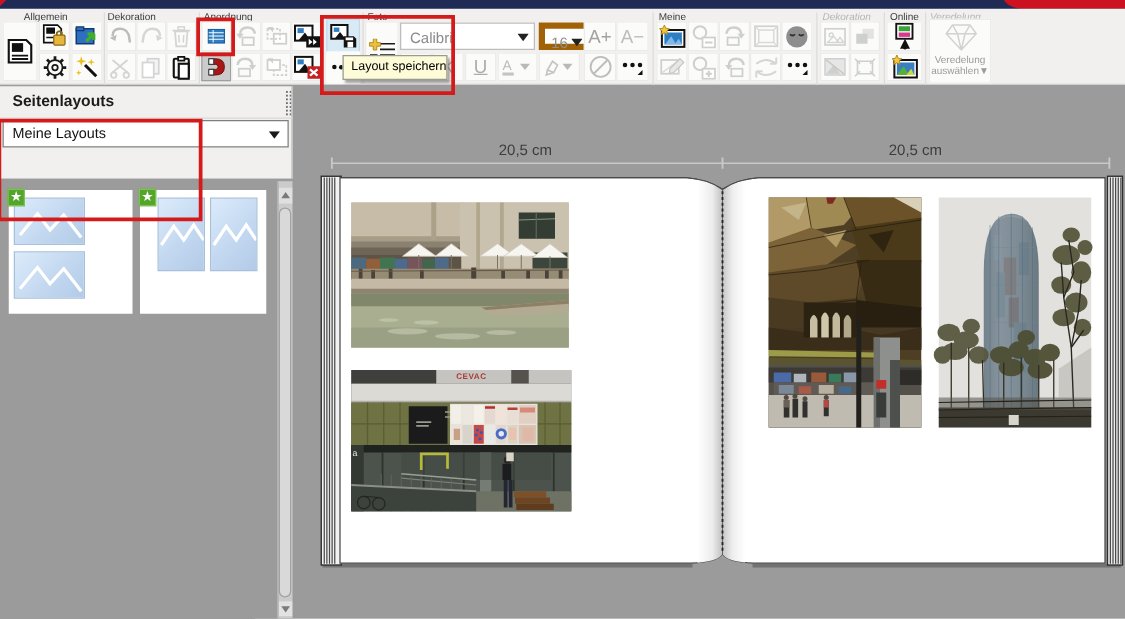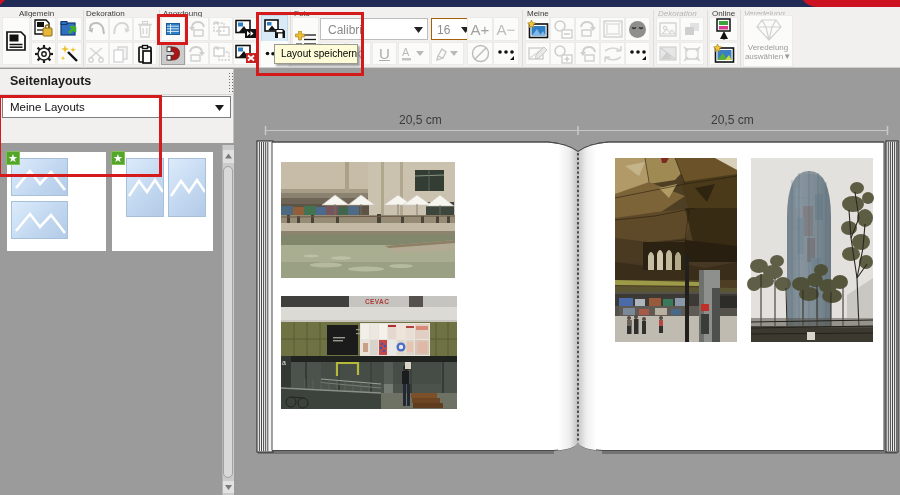--- a/index.html
+++ b/index.html
@@ -256,21 +256,21 @@
           <path d="M1,13 L7,13 M4,13 L4,19.5 M2.6,19.5 L5.4,19.5" stroke="#1a1a1a" stroke-width="1.2"></path>
           <path d="M5.5,16 L7.5,18 L5.5,20" fill="#1a1a1a"></path>
         </svg>
     </div>
     <div class="abs" style="left:320px;top:10px;width:108px;height:22px;background:#fff;border:1px solid #bdbdbd;">
       <span style="position:absolute;left:7px;top:4px;font-size:12px;color:#8a8a8a;">Calibri</span>
       <svg style="position:absolute;right:4px;top:7px;" width="9" height="8" viewBox="0 0 9 8">
           <path d="M0,1 L9,1 L4.5,7 Z" fill="#222"></path>
         </svg>
     </div>
-    <div class="abs" style="left:431px;top:10px;width:43px;height:22px;background:#fff;border:1px solid #a16207;">
+    <div class="abs" style="left:431px;top:10px;width:43px;height:22px;background:#fff;border:5px solid #a16207;">
       <span style="position:absolute;left:5px;top:4px;font-size:12px;color:#8e8e8e;">16</span>
       <svg style="position:absolute;right:3px;top:7px;" width="9" height="8" viewBox="0 0 9 8">
           <path d="M0,1 L9,1 L4.5,7 Z" fill="#222"></path>
         </svg>
     </div>
     <div class="cell" style="left:467px;top:9px;width:26px;height:24px;">
         <span style="font-size:15px;color:#a2a2a2;">A+</span>
       </div>
     <div class="cell" style="left:493px;top:9px;width:26px;height:24px;">
         <span style="font-size:15px;color:#bdbdbd;">A−</span>

